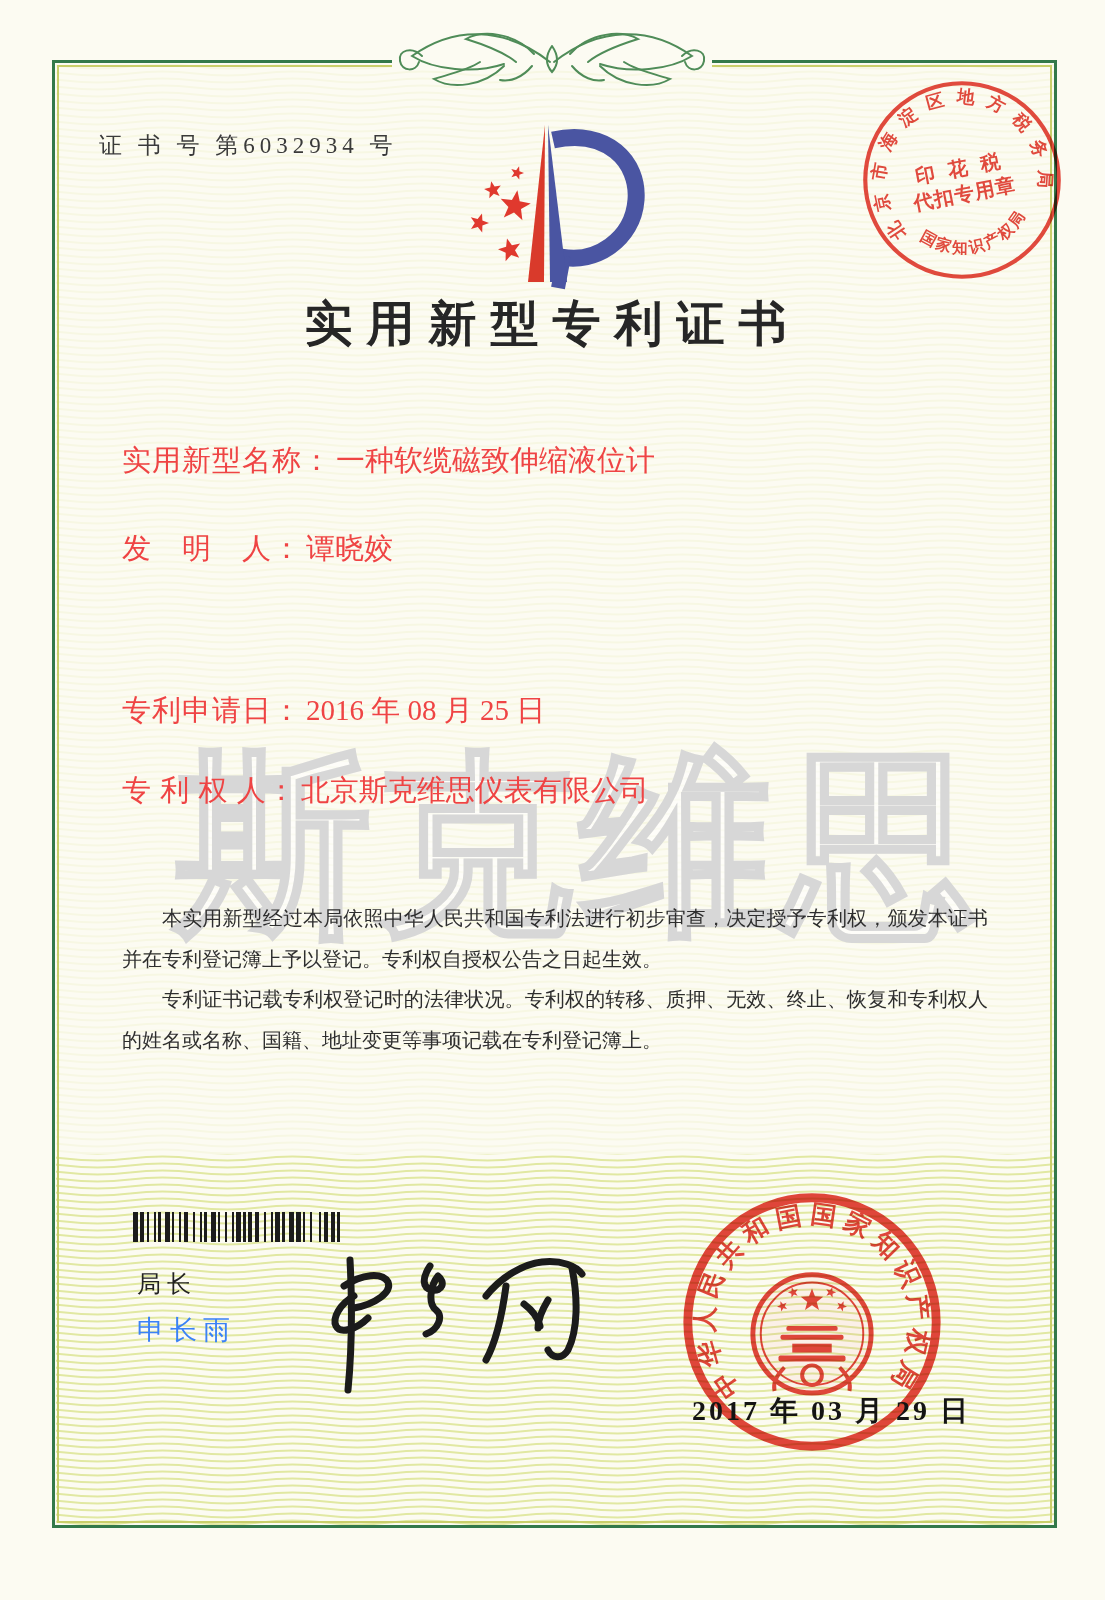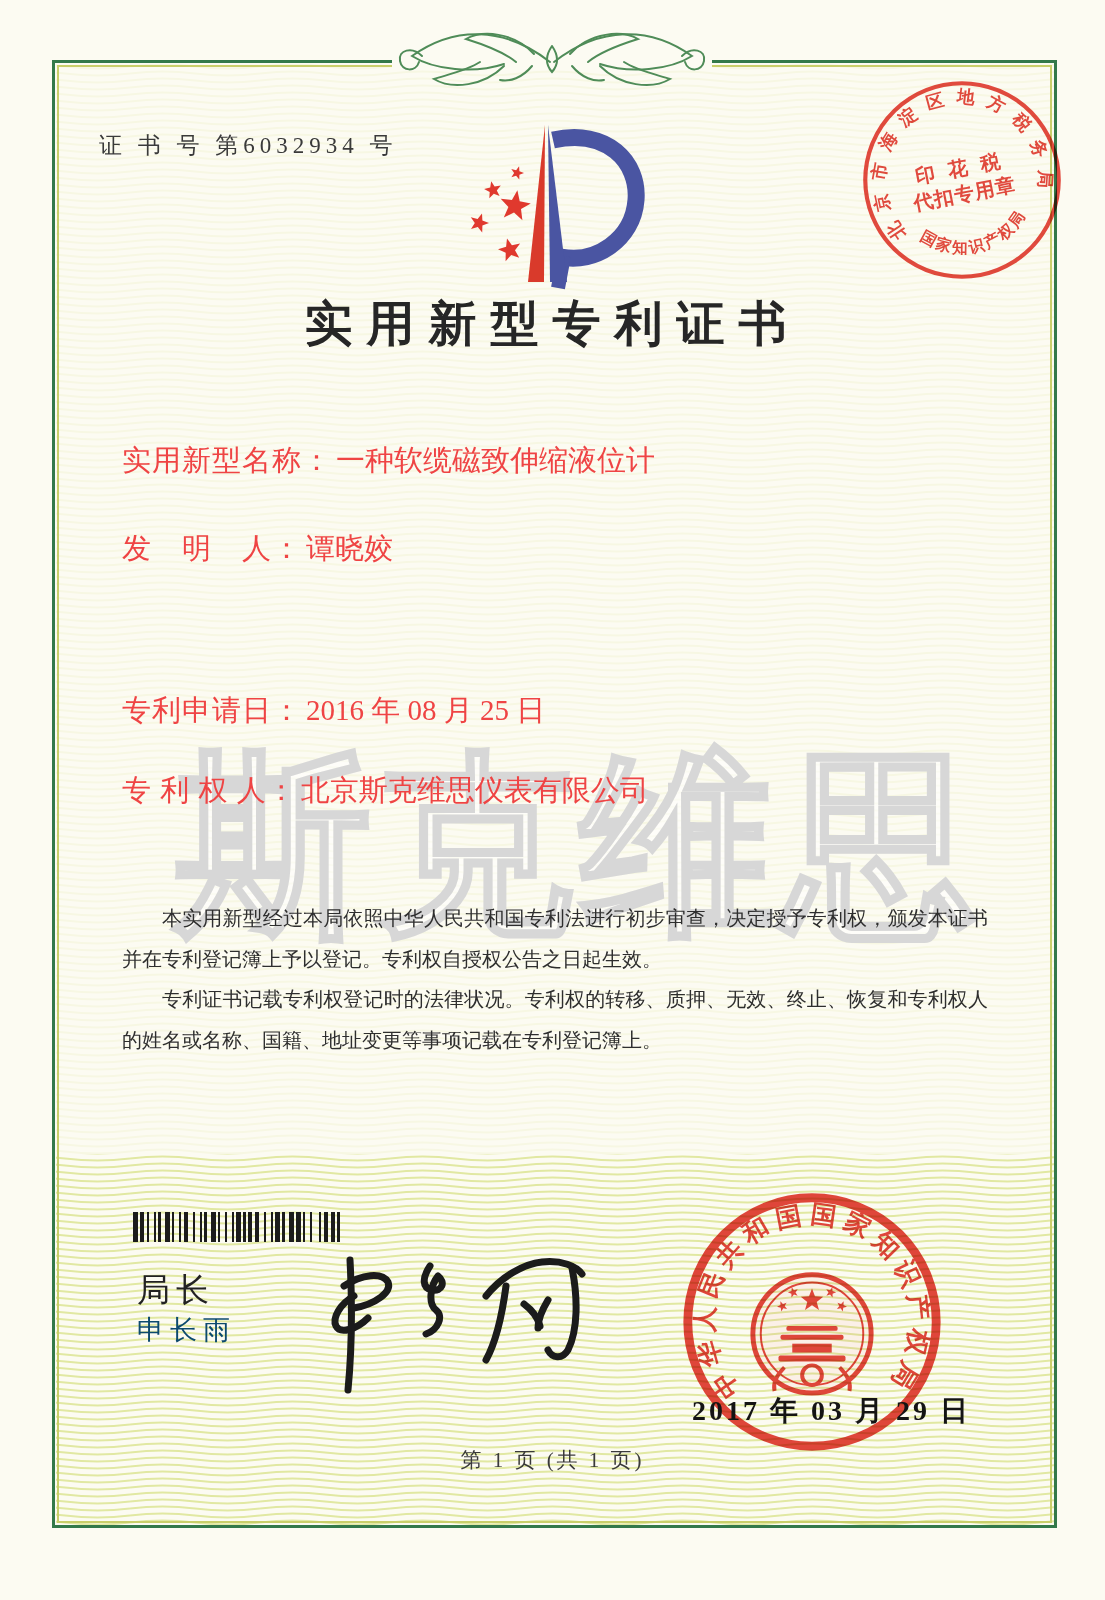--- a/index.html
+++ b/index.html
@@ -41,24 +41,24 @@
 
   .paragraphs{position:absolute;left:122px;top:898px;width:866px;z-index:3;
     font-size:20px;line-height:40.5px;color:#2e2e2e;text-align:justify;}
   .paragraphs p{margin:0;text-indent:2em;}
 
   .barcode{position:absolute;left:133px;top:1212px;height:30px;z-index:3;
     display:flex;align-items:stretch;}
   .barcode span{display:block;height:100%;}
   .barcode .b{background:#1c1c1c;}
 
-  .director-title{position:absolute;left:137px;top:1268px;z-index:3;font-size:33px;
+  .director-title{position:absolute;left:137px;top:1268px;z-index:3;font-size:24px;
     color:#222;font-family:Liberation Mono, monospace;letter-spacing:6px;}
   .director-name{position:absolute;left:137px;top:1312px;z-index:3;font-size:27px;
-    color:#0c4a6e;font-family:Liberation Serif, serif;letter-spacing:6px;}
+    color:#3b82f6;font-family:Liberation Serif, serif;letter-spacing:6px;}
 
   .signature{position:absolute;left:310px;top:1238px;z-index:3;}
 
   .seal{position:absolute;left:674px;top:1184px;z-index:4;mix-blend-mode:multiply;opacity:.93;}
   .seal-date{position:absolute;left:692px;top:1392px;z-index:5;font-size:28px;
     font-weight:bold;letter-spacing:3px;color:#141414;white-space:nowrap;}
 
   .footer{position:absolute;left:0;top:1446px;width:1105px;z-index:3;text-align:center;
     font-size:21px;letter-spacing:3px;color:#3a3a3a;}
 </style>
@@ -267,15 +267,14 @@
         <rect x="106" y="174" width="68" height="6" rx="2"></rect>
         <circle cx="140" cy="194" r="10" stroke="#e0392e" stroke-width="4" fill="none"></circle>
         <path d="M112 186 C 104 194 100 202 102 210" stroke="#e0392e" stroke-width="4" fill="none"></path>
         <path d="M168 186 C 176 194 180 202 178 210" stroke="#e0392e" stroke-width="4" fill="none"></path>
       </g>
     </g>
   </svg>
 
   <div class="seal-date">2017 年 03 月 29 日</div>
 
-  <div class="footer">第 1 页 (共 1 页)</div>
 
 </div>
 
 </body></html>

